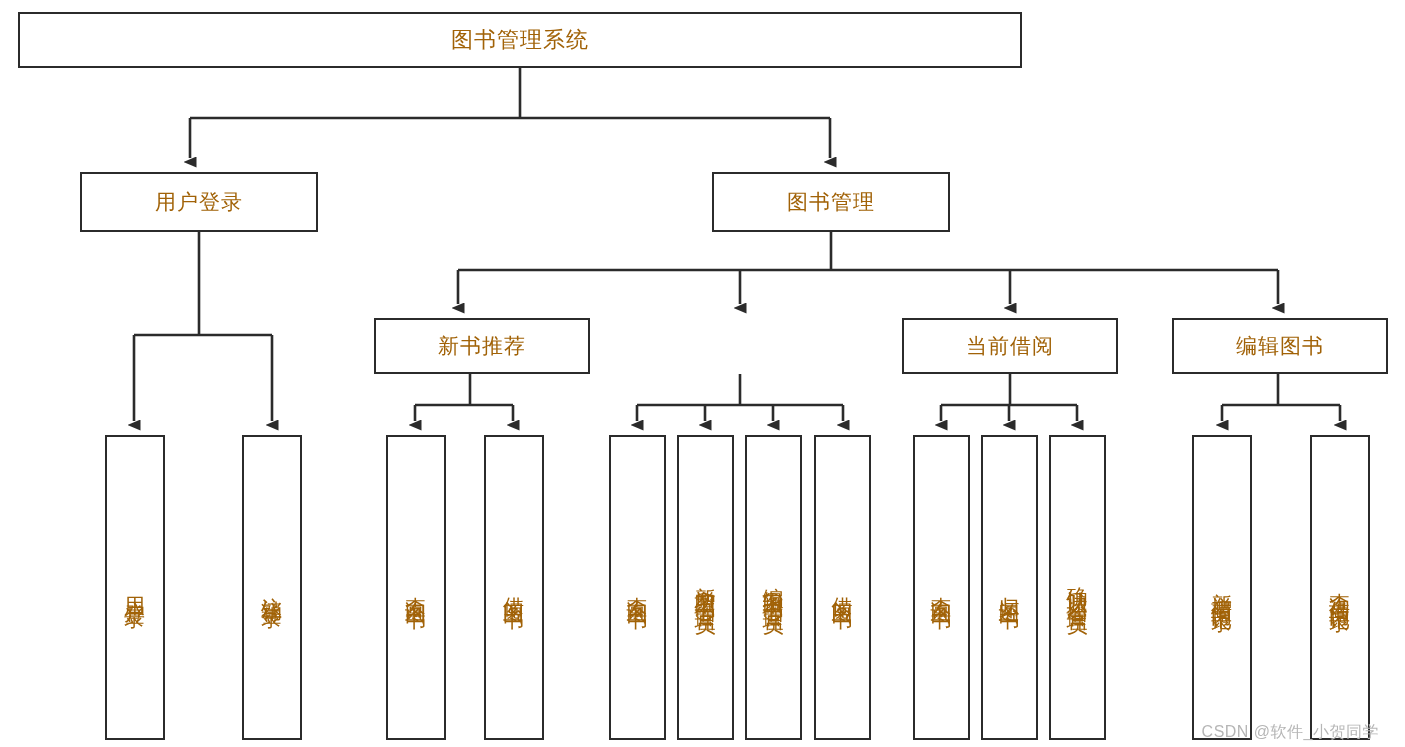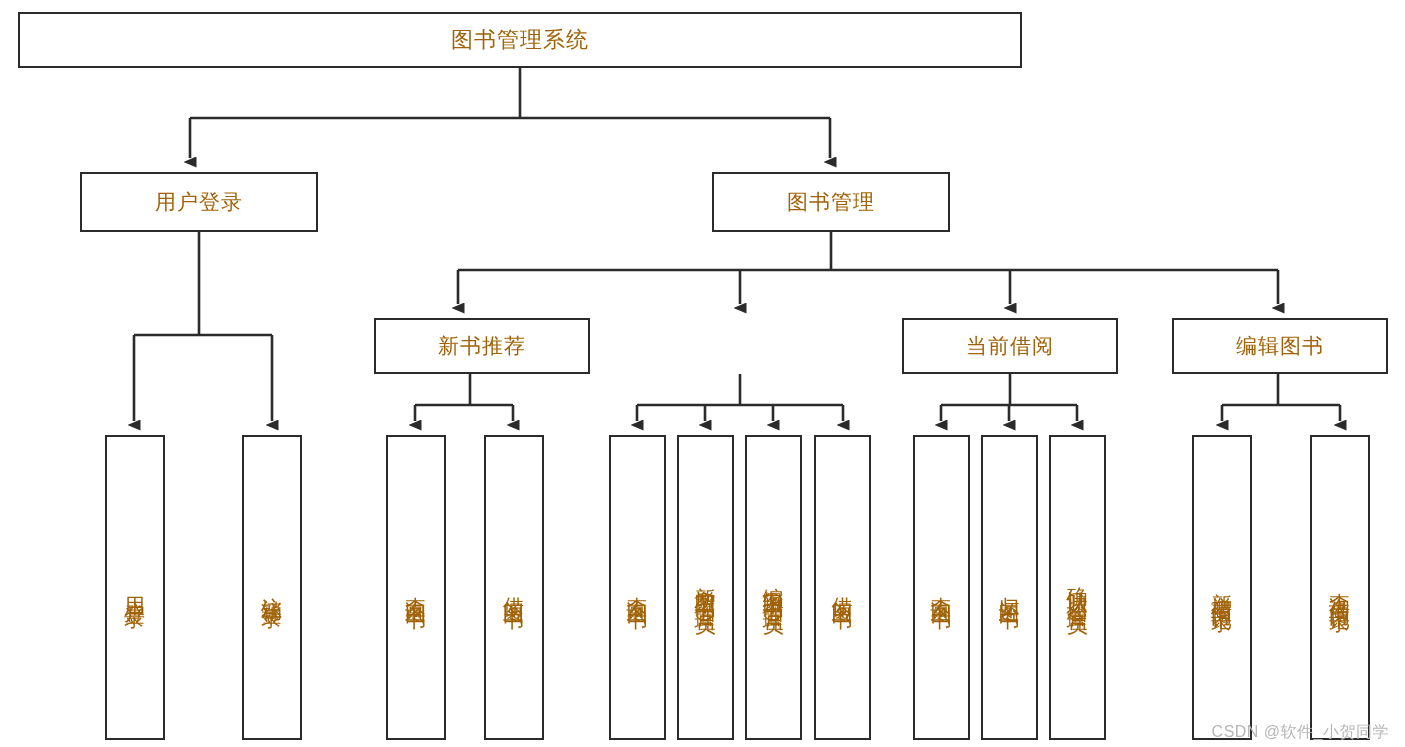--- a/index.html
+++ b/index.html
@@ -34,21 +34,21 @@
   .node.v .vtext{
     writing-mode:vertical-rl;
     text-orientation:upright;
     letter-spacing:4px;
     line-height:1;
     white-space:nowrap;
     display:block;
   }
   .watermark{
     position:absolute;
-    right:16px;bottom:4px;
+    right:26px;bottom:4px;
     font-size:16px;
     color:#b6b6b6;
     white-space:nowrap;
     letter-spacing:0.5px;
   }
 </style>
 </head>
 <body>
 
 <div id="canvas">

